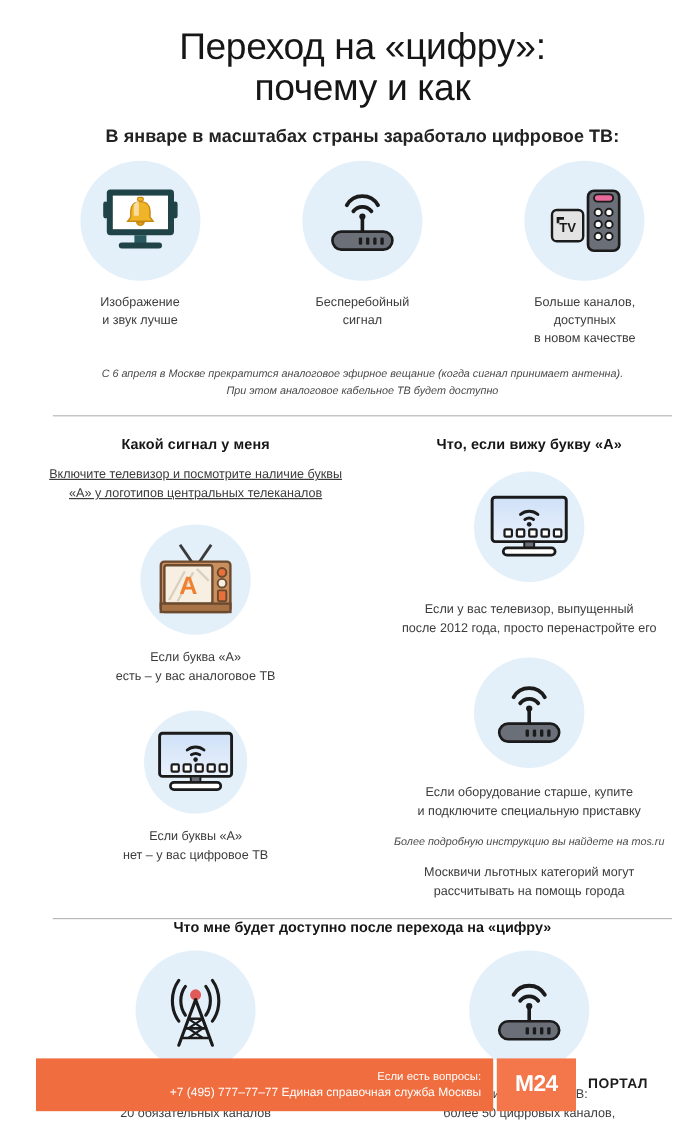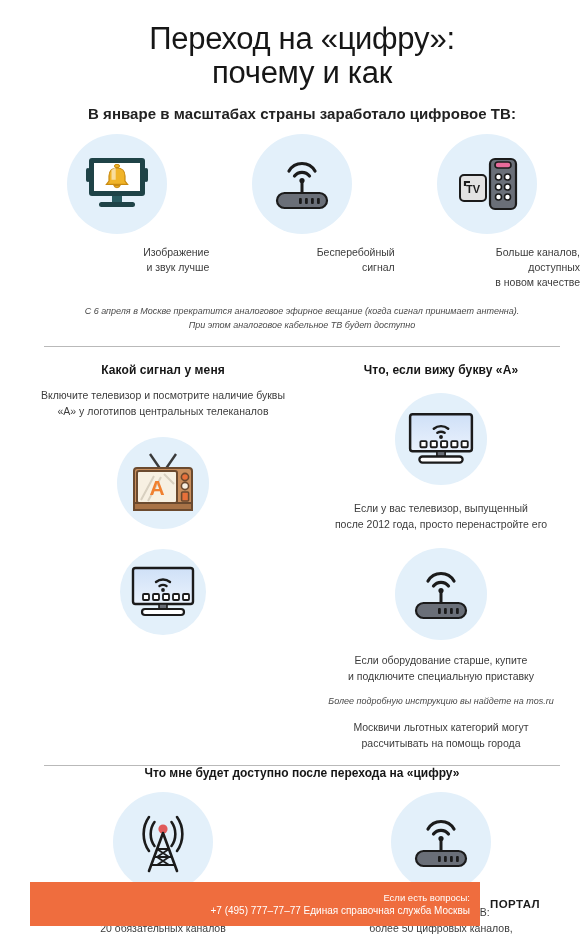--- a/index.html
+++ b/index.html
@@ -31,37 +31,37 @@
     margin: 0 auto;
   }
   .c100 { width: 100px; height: 100px; }
   .c92  { width: 92px;  height: 92px; }
   .c86  { width: 86px;  height: 86px; }
 
   
   .benefits { display: flex; margin-top: 12px; }
   .benefit { flex: 1; text-align: center; }
   .benefit .cap {
-    margin-top: 11px; font-size: 10.5px; line-height: 15px; color: #3c3c3c; text-align: right;
+    margin-top: 11px; font-size: 10.5px; line-height: 15px; color: #3c3c3c;
   }
 
   .note {
     margin-top: 14px; text-align: center;
     font-size: 9px; line-height: 14px; font-style: italic; color: #4a4a4a;
   }
 
   .divider { height: 1px; background: #b9b9b9; margin: 14px 20px 0 20px; }
 
   
   .cols { display: flex; margin-top: 16px; }
   .col { width: 290px; text-align: center; padding: 0 14px; }
   .col-h {
     font-size: 12px; font-weight: 700; color: #161616; letter-spacing: 0.1px;
   }
-  .col-sub { margin-top: 10px; font-size: 10.5px; line-height: 16px; color: #3c3c3c; }
+  .col-sub { margin-top: 10px; font-size: 10.5px; line-height: 16px; color: #3c3c3c; text-decoration: underline; }
   .cap { font-size: 10.5px; line-height: 16px; color: #3c3c3c; }
   .cap-i { font-size: 9px; line-height: 15px; font-style: italic; color: #4a4a4a; }
   .blk { margin-top: 12px; }
 
   
   .sec-h {
     text-align: center;
     font-size: 12px; font-weight: 700; color: #161616;
   }
   .bottom { display: flex; margin-top: 12px; }
@@ -194,20 +194,24 @@
             <path d="M48 4 L37 20" stroke="#3a3a3a" stroke-width="2.4" fill="none"></path>
             <rect x="6" y="18" width="58" height="42" rx="3" fill="#c98f5e" stroke="#6b4a2f" stroke-width="2"></rect>
             <rect x="9" y="21" width="40" height="32" rx="2" fill="#f7f0e2" stroke="#6b4a2f" stroke-width="2"></rect>
             <path d="M13 50 L26 26 M20 51 L33 27 M36 24 L46 34" stroke="#d8d0c0" stroke-width="2" fill="none"></path>
             <text x="29" y="45" font-family="Liberation Sans, sans-serif" font-size="21" font-weight="700" fill="#f08030" text-anchor="middle">А</text>
             <circle cx="57" cy="27" r="3.6" fill="#e8703a" stroke="#6b4a2f" stroke-width="1.6"></circle>
             <circle cx="57" cy="36" r="3.6" fill="#f7f0e2" stroke="#6b4a2f" stroke-width="1.6"></circle>
             <rect x="53.6" y="42" width="7" height="9" rx="1" fill="#e8703a" stroke="#6b4a2f" stroke-width="1.6"></rect>
             <rect x="6" y="53" width="58" height="7" fill="#a87347" stroke="#6b4a2f" stroke-width="2"></rect>
           </svg>
+        </div>
+        <div class="cap" style="margin-top:11px;">
+          <div>Если буква «А»</div>
+          <div>есть – у вас аналоговое ТВ</div>
         </div>
       </div>
 
       <div class="blk" style="margin-top:20px;">
         <div class="circ c86">
           <svg width="68" height="54" viewBox="0 0 68 54">
             <defs>
               <linearGradient id="sc1" x1="0" y1="0" x2="0" y2="1">
                 <stop offset="0%" stop-color="#cfe0f7"></stop>
                 <stop offset="100%" stop-color="#eaf2fd"></stop>
@@ -219,20 +223,24 @@
             <circle cx="34" cy="25" r="1.9" fill="#1b1b1b"></circle>
             <rect x="14" y="29" width="6" height="6" rx="1" fill="#ffffff" stroke="#1b1b1b" stroke-width="1.8"></rect>
             <rect x="24" y="29" width="6" height="6" rx="1" fill="#ffffff" stroke="#1b1b1b" stroke-width="1.8"></rect>
             <rect x="34" y="29" width="6" height="6" rx="1" fill="#ffffff" stroke="#1b1b1b" stroke-width="1.8"></rect>
             <rect x="44" y="29" width="6" height="6" rx="1" fill="#ffffff" stroke="#1b1b1b" stroke-width="1.8"></rect>
             <rect x="54" y="29" width="6" height="6" rx="1" fill="#ffffff" stroke="#1b1b1b" stroke-width="1.8"></rect>
             <rect x="30" y="39" width="8" height="5" fill="#6a6f78" stroke="#1b1b1b" stroke-width="1.6"></rect>
             <rect x="13" y="44" width="42" height="6" rx="3" fill="#ffffff" stroke="#1b1b1b" stroke-width="2.2"></rect>
           </svg>
         </div>
+        <div class="cap" style="margin-top:11px;">
+          <div>Если буквы «А»</div>
+          <div>нет – у вас цифровое ТВ</div>
+        </div>
       </div>
     </div>
 
     <div class="col">
       <div class="col-h">Что, если вижу букву «А»</div>
 
       <div class="blk" style="margin-top:16px;">
         <div class="circ c92">
           <svg width="70" height="56" viewBox="0 0 68 54">
             <defs>
@@ -335,16 +343,17 @@
     </div>
   </div>
 
   <div class="footer">
     <div class="foot-main">
       <div class="foot-lines">
         <div class="foot-l1">Если есть вопросы:</div>
         <div class="foot-l2">+7 (495) 777–77–77 Единая справочная служба Москвы</div>
       </div>
     </div>
+    <div class="foot-logo">M24</div>
     <div class="foot-portal">ПОРТАЛ</div>
   </div>
 
 </div>
 
 </body></html>

